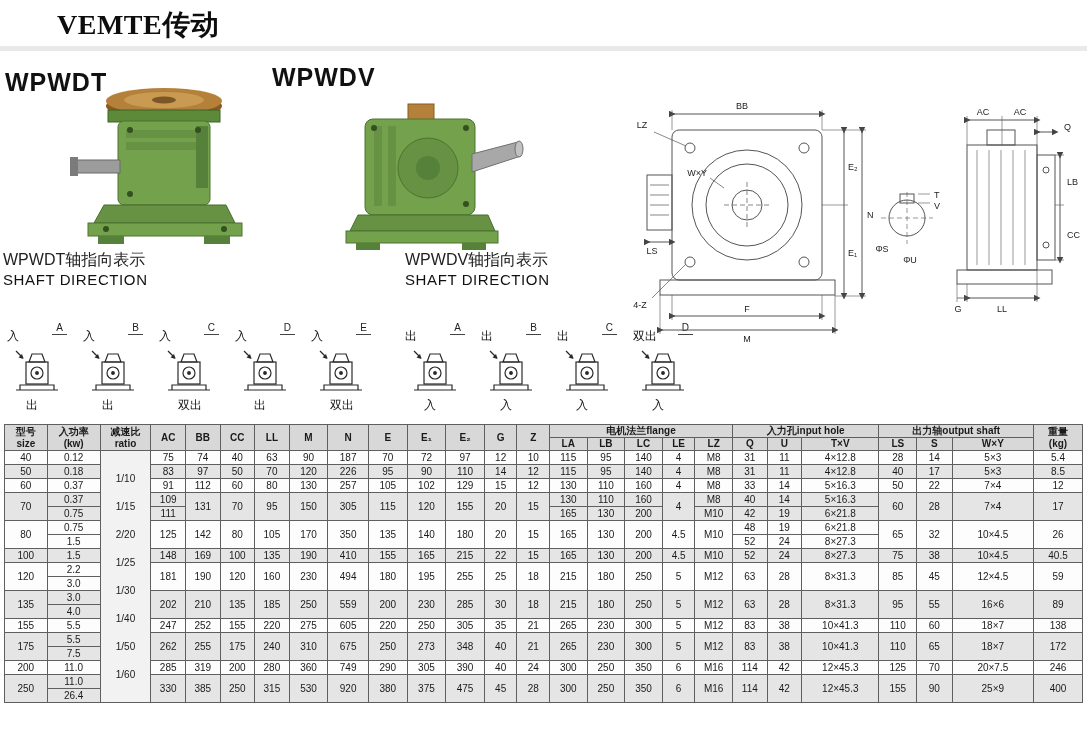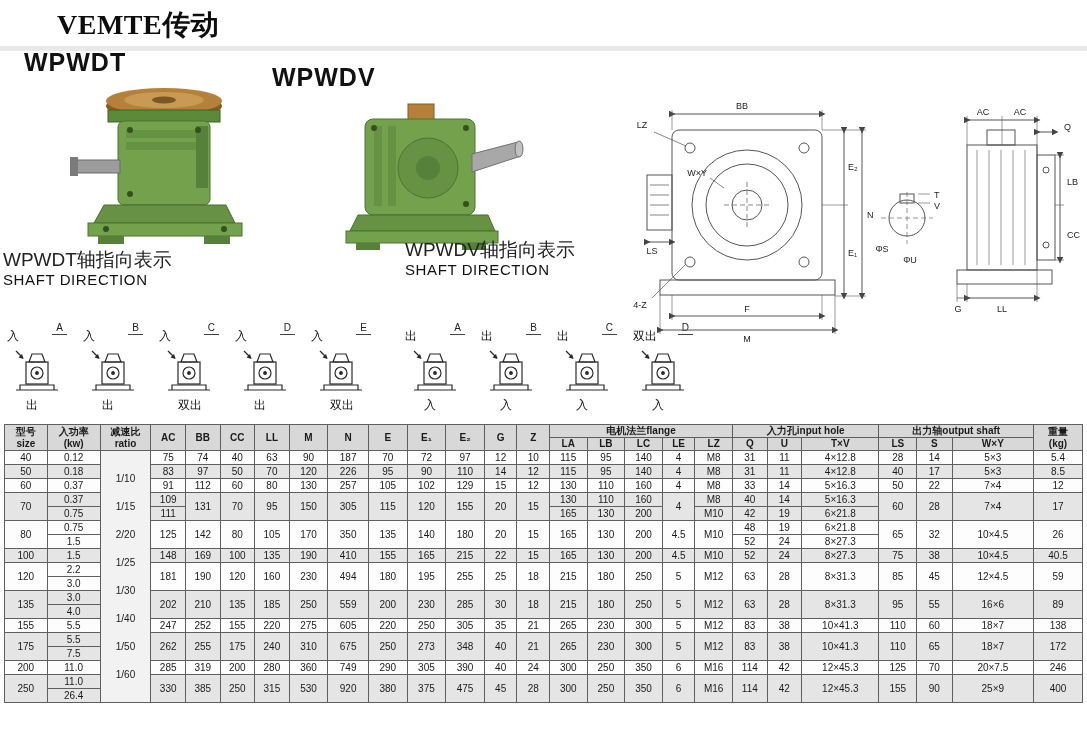--- a/index.html
+++ b/index.html
@@ -5,32 +5,32 @@
   * { margin:0; padding:0; box-sizing:border-box; }
   html,body { background:#fff; }
   body { font-family:"Liberation Sans","DejaVu Sans",sans-serif; color:#1a1a1a; }
   .page { position:relative; width:1087px; height:729px; background:#fff; overflow:hidden; }
 
   .brand-logo { position:absolute; left:57px; top:6px; font-family:"Liberation Serif","DejaVu Serif",serif;
                 font-weight:bold; font-size:28px; color:#0d0d0d; letter-spacing:0.5px; }
   .divider { position:absolute; left:0; top:46px; width:100%; height:5px; background:#e9e9e9; }
 
   .model-title { position:absolute; font-weight:bold; font-size:25px; letter-spacing:1px; color:#111; }
-  .t-wpwdt { left:5px; top:48px;margin-left:19px; }
+  .t-wpwdt { left:5px; top:68px; }
   .t-wpwdv { left:272px; top:63px; }
 
   .photo { position:absolute; }
   .photo.p1 { left:46px; top:80px; }
   .photo.p2 { left:320px; top:92px; }
 
   .caption { position:absolute; line-height:20px; }
-  .caption .cn { font-size:19px; color:#222; }
+  .caption .cn { font-size:16px; color:#222; }
   .caption .en { font-size:15px; font-weight:normal; letter-spacing:0.6px; color:#111; }
   .cap1 { left:3px; top:250px; }
-  .cap2 { left:405px; top:240px; }
+  .cap2 { left:405px; top:250px; }
 
   .strip { position:absolute; display:flex; }
   .strip1 { left:0; top:320px; }
   .strip2 { left:398px; top:320px; }
   .sd-cell { position:relative; width:76px; height:96px; }
   .sd-letter { position:absolute; top:2px; right:9px; font-size:10px; color:#222;
                border-bottom:1px solid #444; padding:0 4px 1px; }
   .sd-top { position:absolute; top:8px; left:7px; font-size:12px; color:#111; }
   .sd-bottom { position:absolute; bottom:2px; left:26px; font-size:12px; color:#111; }
   .sd-cell svg { position:absolute; left:10px; bottom:18px; width:54px; height:54px; }

